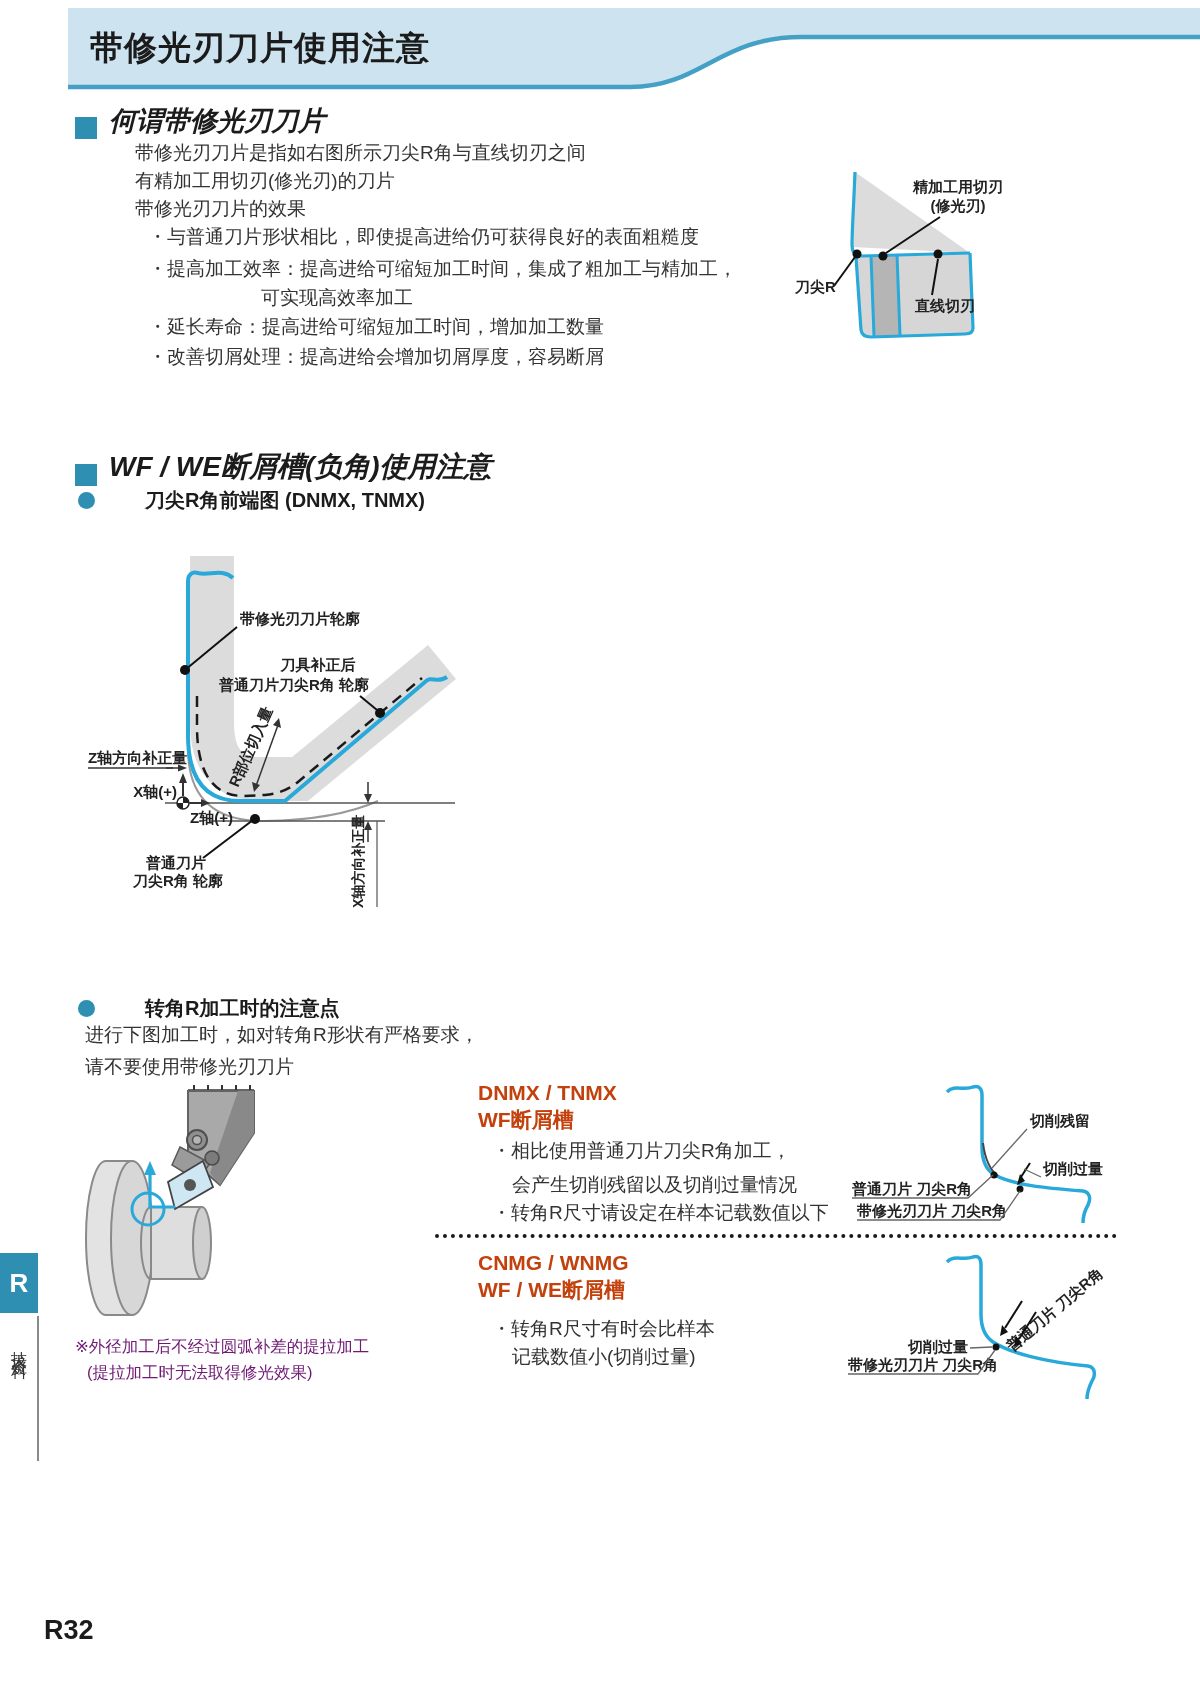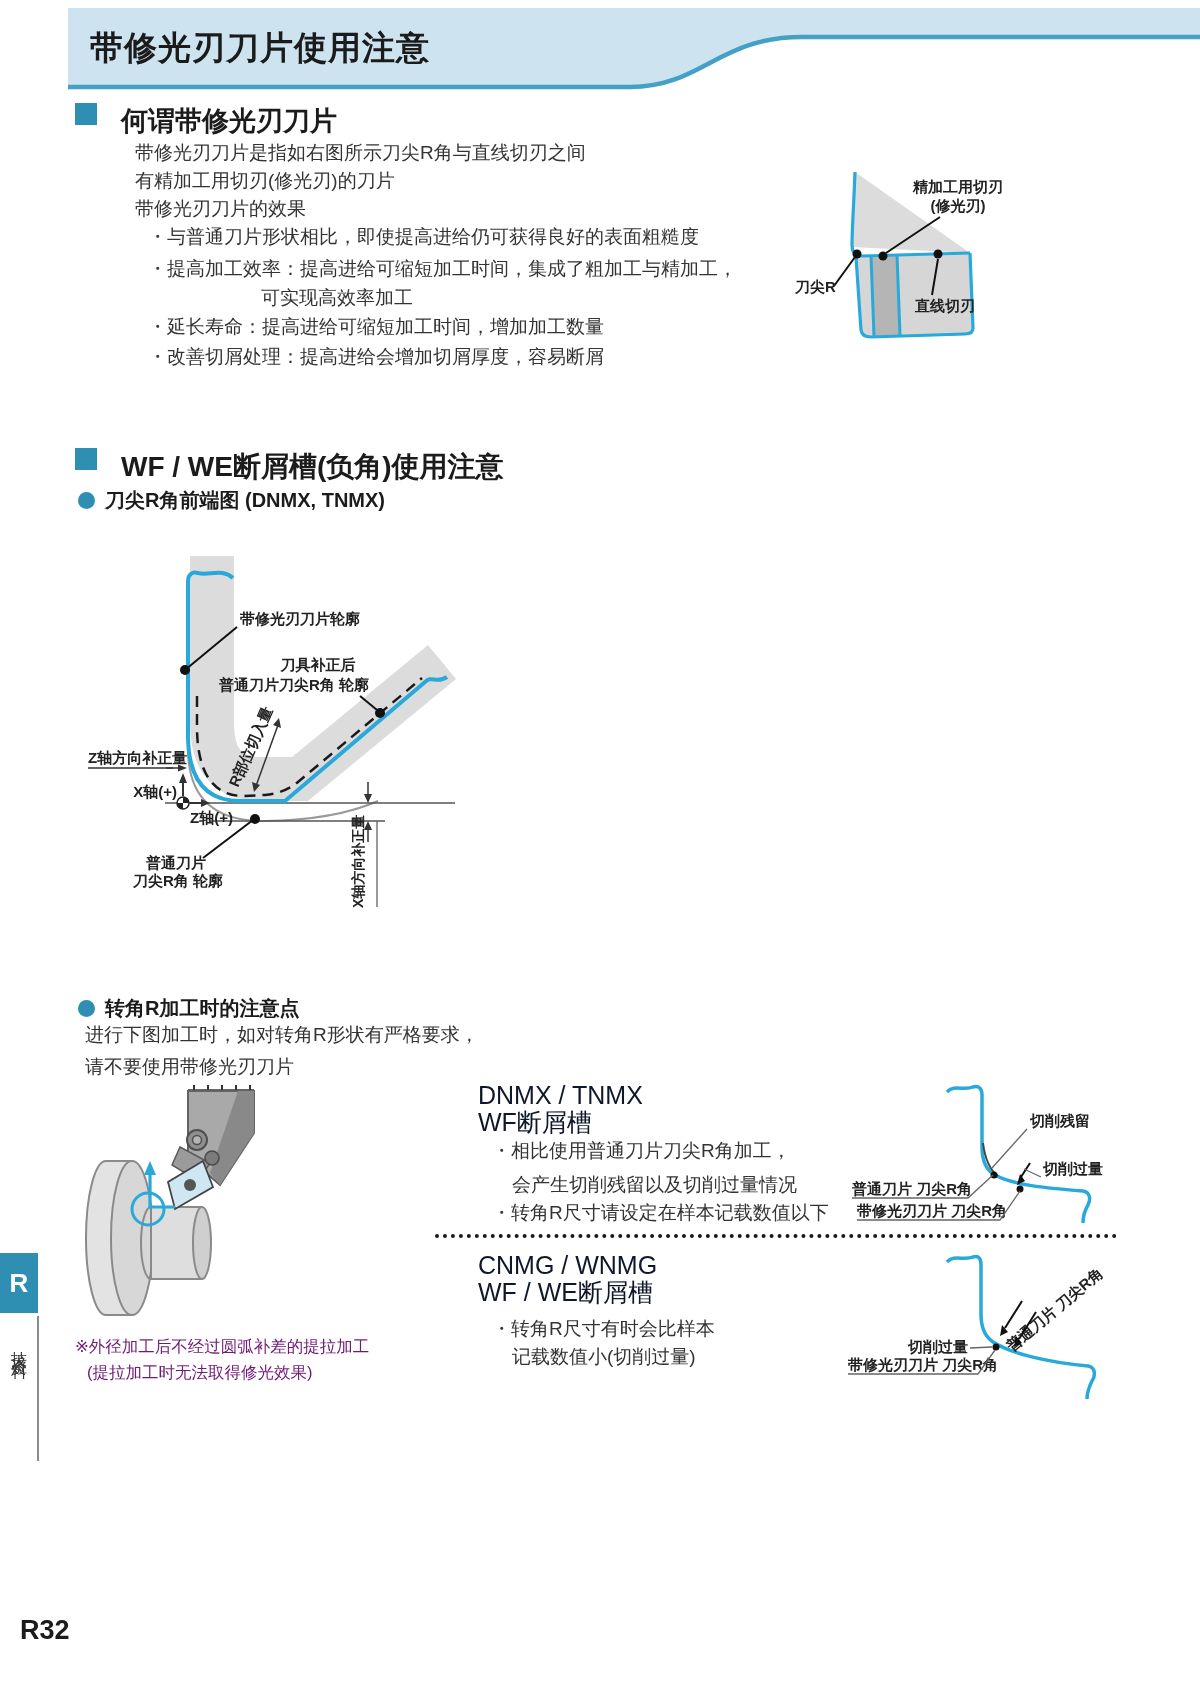--- a/index.html
+++ b/index.html
@@ -1,28 +1,28 @@
 <!DOCTYPE html>
 <html><head>
 <meta charset="utf-8">
 <style>
   html,body{margin:0;padding:0;background:#fff;}
   .page{position:relative;width:1200px;height:1697px;background:#fff;overflow:hidden;
         font-family:"Liberation Sans","DejaVu Sans",sans-serif;color:#2e2e2e;}
   .abs{position:absolute;}
   .page-title{font-size:33px;font-weight:bold;color:#1b1b1b;letter-spacing:1px;text-align:right;}
-  .sec-head{display:flex;align-items:flex-start;gap:24px;}
+  .sec-head{display:flex;align-items:flex-end;gap:12px;font-style:italic;}
   .sec-square{width:22px;height:22px;background:#2e8fb3;flex:0 0 auto;}
   .sec-title{font-size:27px;font-weight:bold;color:#1b1b1b;}
   .sub-head{display:flex;align-items:center;gap:10px;}
   .sub-dot{width:17px;height:17px;border-radius:50%;background:#2e8fb3;flex:0 0 auto;}
-  .sub-title{font-size:20px;font-weight:bold;color:#1b1b1b;}
+  .sub-title{font-size:20px;font-weight:bold;color:#1b1b1b;margin-left:40px;}
   .body-line{font-size:19px;color:#333;white-space:nowrap;}
   .note-line{font-size:16.5px;color:#701a75;white-space:nowrap;}
-  .rc-name{font-size:25px;font-weight:normal;color:#0f172a;white-space:nowrap;}
+  .rc-name{font-size:21px;font-weight:bold;color:#c2410c;white-space:nowrap;}
   .dotted-sep{border-top:4px dotted #1a1a1a;height:0;}
   .side-tab{width:38px;height:60px;background:#2e8fb3;color:#fff;font-size:26px;font-weight:bold;
             display:flex;align-items:center;justify-content:center;}
   .side-line{width:2px;background:#8a8a8a;}
   .side-vert{writing-mode:vertical-rl;font-size:16px;letter-spacing:4px;color:#333;}
   .page-num{font-size:27px;font-weight:bold;color:#1b1b1b;}
   svg text{font-family:"Liberation Sans","DejaVu Sans",sans-serif;font-size:15px;font-weight:600;fill:#222;}
 </style>
 </head>
 <body>
@@ -191,15 +191,15 @@
     <text x="128" y="104" text-anchor="end">切削过量</text>
     <line x1="130" y1="100" x2="152" y2="99" stroke="#666" stroke-width="1.3"></line>
     <text x="8" y="122">带修光刃刀片 刀尖R角</text>
     <polyline points="8,126 138,126 155,102" fill="none" stroke="#666" stroke-width="1.3"></polyline>
   </svg>
 
   <div class="abs side-tab" style="left:0;top:1253px">R</div>
   <div class="abs side-line" style="left:37px;top:1316px;height:145px"></div>
   <div class="abs side-vert" style="left:8px;top:1338px">技术资料</div>
 
-  <div class="abs page-num" style="left:20px;top:1615px">R32</div>
+  <div class="abs page-num" style="left:44px;top:1615px">R32</div>
 
 </div>
 
 </body></html>

